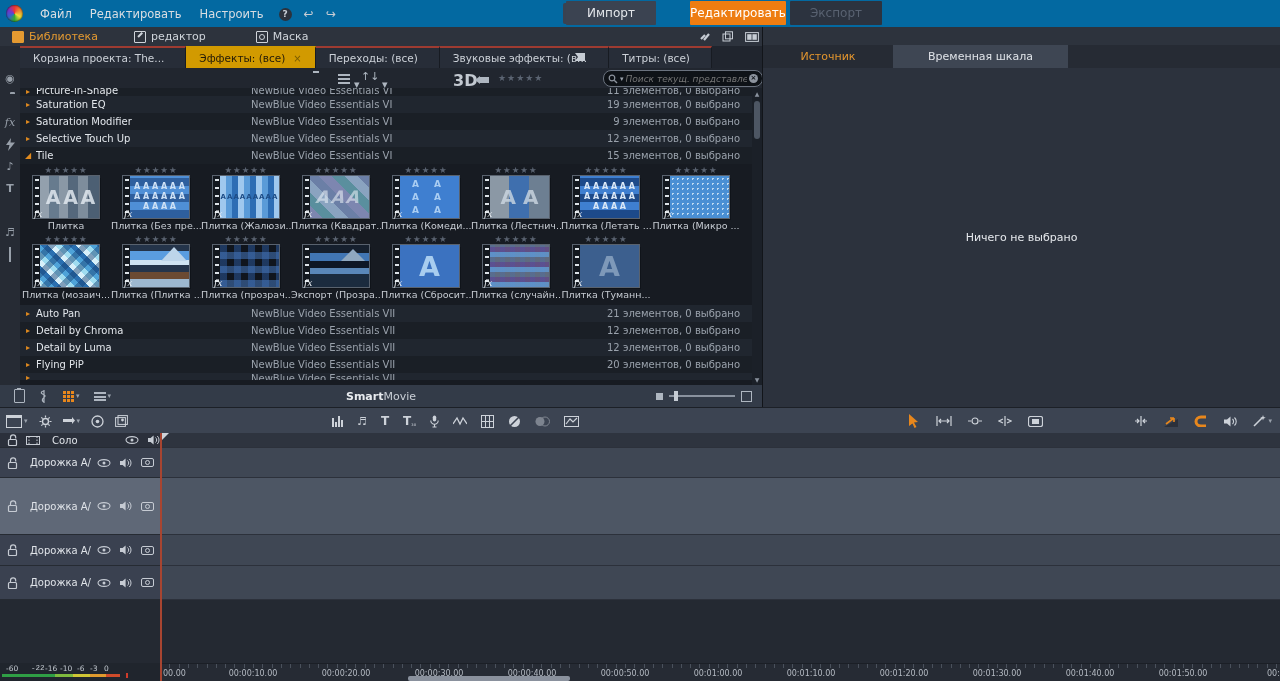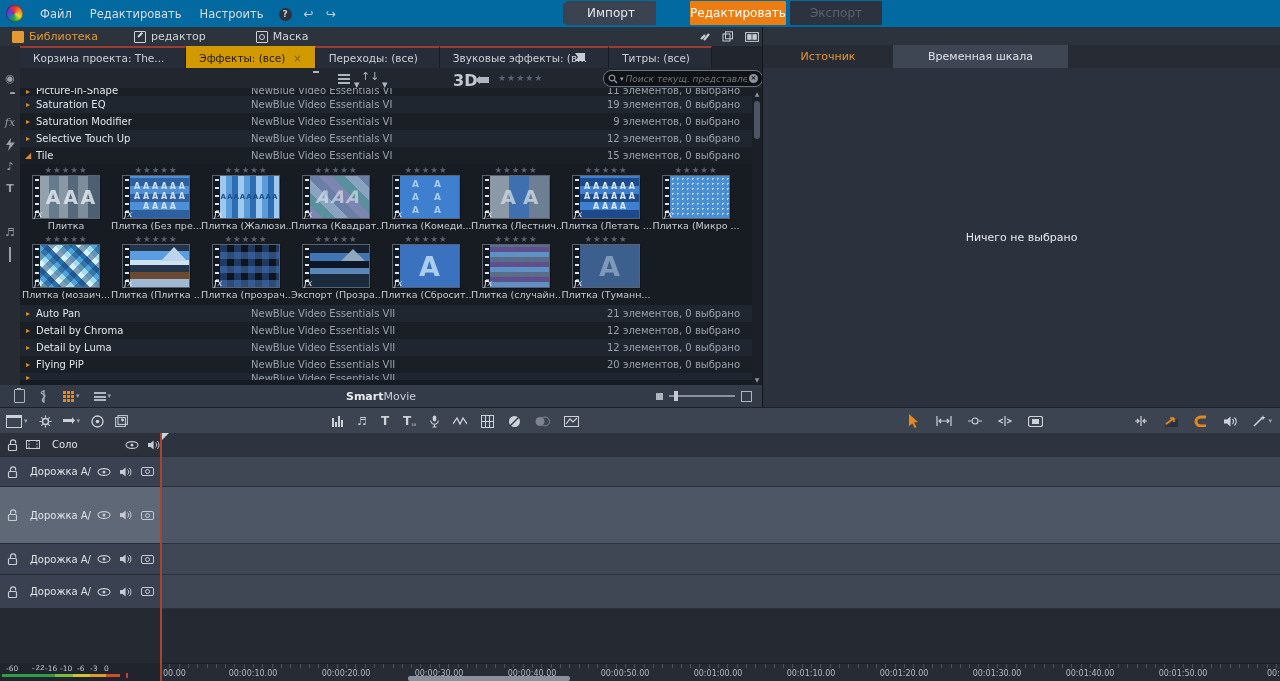--- a/index.html
+++ b/index.html
@@ -721,21 +721,21 @@
             <path d="M10 0 L10.7 2 L12.7 2.7 L10.7 3.4 L10 5.4 L9.3 3.4 L7.3 2.7 L9.3 2" fill="#cdd2d9"></path>
           </svg>
           <span class="caret">▾</span>
         </span>
     </div>
   </div>
 
   <div id="timeline">
     <div id="tracks">
 
-        <div class="track t-solo" style="height: 24px;">
+        <div class="track t-solo" style="height: 15px;">
           <div class="thead">
             <svg class="thic lockw" width="11" height="12" viewBox="0 0 11 12">
               <rect x="1.5" y="5.5" width="8" height="6" rx="1" fill="none" stroke="#c6cbd3" stroke-width="1.2"></rect>
               <path d="M3.5 5.5 V3.5 a2.6 2.6 0 0 1 5.2 0 V4.4" fill="none" stroke="#c6cbd3" stroke-width="1.2"></path>
             </svg>
             <svg class="thic filmw" width="14" height="9" viewBox="0 0 14 9">
               <rect x="0.5" y="0.5" width="13" height="8" fill="none" stroke="#c6cbd3"></rect>
               <path d="M3 0.5 V8.5 M11 0.5 V8.5" stroke="#c6cbd3" stroke-dasharray="1.5 1.5"></path>
             </svg>
             <span class="tname">Соло</span>

